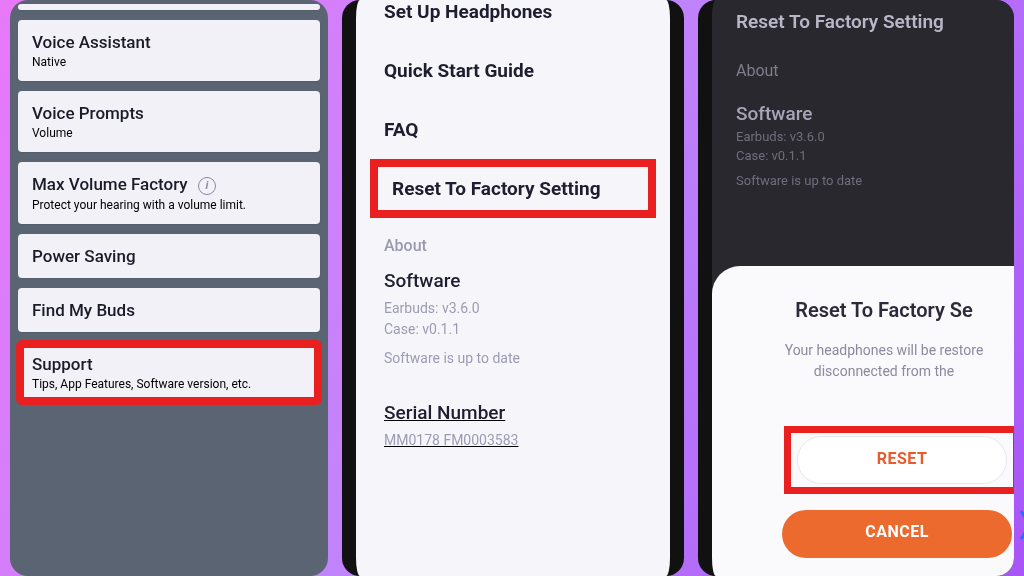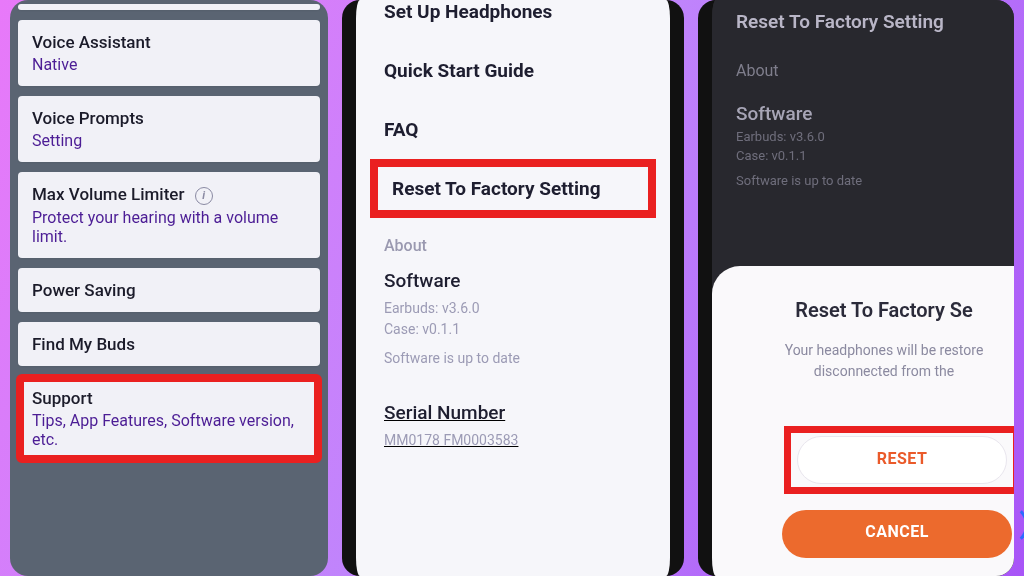--- a/index.html
+++ b/index.html
@@ -33,22 +33,22 @@
     padding: 12px 14px;
     margin-bottom: 10px;
     box-shadow: 0 1px 2px rgba(0,0,0,.05);
   }
   .card .title {
     font-size: 17px;
     color: #1b1b2a;
     font-weight: 500;
   }
   .card .sub {
-    font-size: 16px;
-    color: #4c1d95;
+    font-size: 12px;
+    color: #000000;
     margin-top: 3px;
   }
   .info-icon {
     display: inline-flex;
     align-items: center;
     justify-content: center;
     width: 18px; height: 18px;
     border: 1.5px solid #8a8aa3;
     border-radius: 50%;
     font-size: 11px;
@@ -181,26 +181,26 @@
   <div class="phone p1">
     <div class="card tiny"></div>
 
     <div class="card">
       <div class="title">Voice Assistant</div>
       <div class="sub">Native</div>
     </div>
 
     <div class="card">
       <div class="title">Voice Prompts</div>
-      <div class="sub">Setting</div>
+      <div class="sub">Volume</div>
     </div>
 
     <div class="card">
       <div class="title">
-        <span>Max Volume Limiter</span>
+        <span>Max Volume Factory</span>
         <span class="info-icon">i</span>
       </div>
       <div class="sub">Protect your hearing with a volume limit.</div>
     </div>
 
     <div class="card narrow">
       <div class="title">Power Saving</div>
     </div>
 
     <div class="card narrow">

